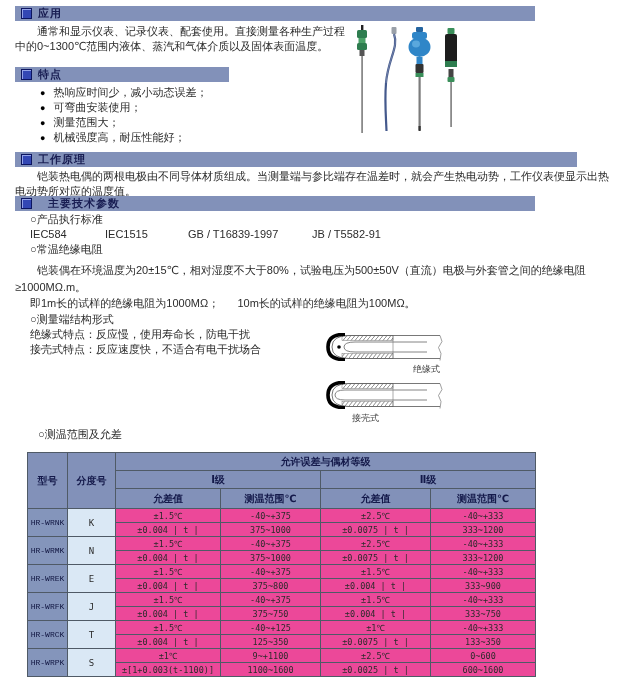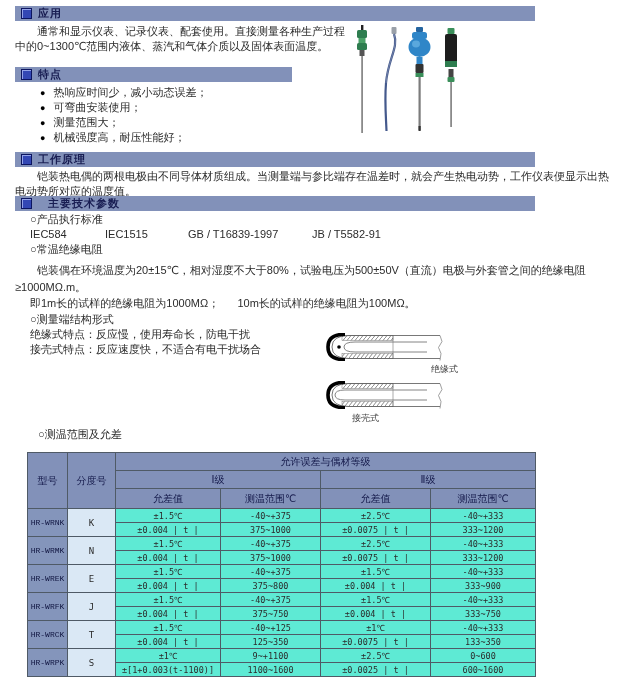--- a/index.html
+++ b/index.html
@@ -24,24 +24,24 @@
   .bullet-dot{font-size:9px;margin-right:8px;color:#000;}
   
   table.tol{
     position:absolute;left:27px;top:452px;border-collapse:collapse;table-layout:fixed;
     font-size:9px;
   }
   table.tol td,table.tol th{
     border:1px solid #4f5a66;text-align:center;vertical-align:middle;
     padding:0;overflow:hidden;white-space:nowrap;font-weight:normal;
   }
-  table.tol .hd{background:#8291B9;color:#14194a;font-weight:normal;font-size:10px;}
+  table.tol .hd{background:#8291B9;color:#14194a;font-weight:bold;font-size:10px;}
   table.tol .mc{background:#8495BB;color:#101540;font-family:Liberation Mono, monospace;font-size:8px;}
   table.tol .gc{background:#DAE8F5;font-family:"DejaVu Sans Mono",monospace;font-size:9px;}
-  table.tol td.dc{background:#5eead4;font-family:"DejaVu Sans Mono",monospace;font-size:8.5px;}
+  table.tol td.dc{background:#ec4899;font-family:"DejaVu Sans Mono",monospace;font-size:8.5px;}
   tr.hr1{height:18px;}tr.hr2{height:18px;}tr.hr3{height:20px;}tr.dr{height:14px;}
   .diag-label{font-size:9px;color:#444;position:absolute;}
   .pre{white-space:pre;}
 </style>
 </head>
 <body>
 
 <div class="bar" style="top:6px;width:520px;">
   <span class="bicon"></span>
   <span class="btitle">应用</span>
@@ -75,30 +75,30 @@
 
     <rect x="97.5" y="3" width="7" height="6" rx="1" fill="#3a8f5a"></rect>
     <rect x="95" y="9" width="12" height="31" rx="2" fill="#1d1d1d"></rect>
     <rect x="95" y="36" width="12" height="6" fill="#2e7d4f"></rect>
     <rect x="98.5" y="44" width="5" height="8" fill="#444"></rect>
     <rect x="97.5" y="52" width="7" height="5" rx="1" fill="#3a8f5a"></rect>
     <rect x="100.2" y="57" width="1.8" height="45" fill="#8a8a8a"></rect>
   </svg>
 </div>
 
-<div class="bar" style="top:67px;width:277px;">
+<div class="bar" style="top:67px;width:214px;">
   <span class="bicon"></span>
   <span class="btitle">特点</span>
 </div>
 <div class="abs txt" style="left:40px;top:85px;"><span class="bullet-dot">●</span><span>热响应时间少，减小动态误差；</span></div>
 <div class="abs txt" style="left:40px;top:100px;"><span class="bullet-dot">●</span><span>可弯曲安装使用；</span></div>
 <div class="abs txt" style="left:40px;top:115px;"><span class="bullet-dot">●</span><span>测量范围大；</span></div>
 <div class="abs txt" style="left:40px;top:130px;"><span class="bullet-dot">●</span><span>机械强度高，耐压性能好；</span></div>
 
-<div class="bar" style="top:152px;width:520px;">
+<div class="bar" style="top:152px;width:562px;">
   <span class="bicon"></span>
   <span class="btitle">工作原理</span>
 </div>
 <div class="abs txt" style="left:37px;top:169px;">铠装热电偶的两根电极由不同导体材质组成。当测量端与参比端存在温差时，就会产生热电动势，工作仪表便显示出热</div>
 <div class="abs txt" style="left:15px;top:184px;">电动势所对应的温度值。</div>
 
 <div class="bar" style="top:196px;width:520px;gap:16px;">
   <span class="bicon"></span>
   <span class="btitle">主要技术参数</span>
 </div>
@@ -125,21 +125,21 @@
     <path d="M115,2.5 L24,2.5 Q7,2.5 7,14 Q7,25.5 24,25.5 L115,25.5" fill="#fff" stroke="#555" stroke-width="0.8"></path>
     <rect x="17" y="2.8" width="51" height="4.6" fill="url(#h1)" stroke="#555" stroke-width="0.4"></rect>
     <rect x="17" y="20.6" width="51" height="4.6" fill="url(#h1)" stroke="#555" stroke-width="0.4"></rect>
     <line x1="68" y1="2.5" x2="68" y2="25.5" stroke="#555" stroke-width="0.5"></line>
     <path d="M20,1.3 Q3,1.3 3,14 Q3,26.7 20,26.7" fill="none" stroke="#000" stroke-width="3.6"></path>
     <path d="M102,9 L30,9 Q19,9 19,14 Q19,19 30,19 L102,19" fill="none" stroke="#777" stroke-width="0.9"></path>
     <circle cx="14" cy="14" r="1.8" fill="#000"></circle>
     <path d="M115,2.5 l2,6 l-3.5,6 l2.5,6 l-1,7" fill="none" stroke="#777" stroke-width="0.7"></path>
   </svg>
 </div>
-<div class="diag-label" style="left:386px;top:363px;padding-left:45px;">绝缘式</div>
+<div class="diag-label" style="left:368px;top:363px;padding-left:45px;">绝缘式</div>
 
 <div class="abs" style="left:325px;top:381px;">
   <svg width="120" height="28" viewBox="0 0 120 28">
     <defs>
       <pattern id="h2" width="4" height="5" patternUnits="userSpaceOnUse">
         <path d="M0,5 L4,0" stroke="#555" stroke-width="0.7"></path>
       </pattern>
     </defs>
     <path d="M115,2.5 L24,2.5 Q7,2.5 7,14 Q7,25.5 24,25.5 L115,25.5" fill="#fff" stroke="#555" stroke-width="0.8"></path>
     <rect x="17" y="2.8" width="51" height="4.6" fill="url(#h2)" stroke="#555" stroke-width="0.4"></rect>

